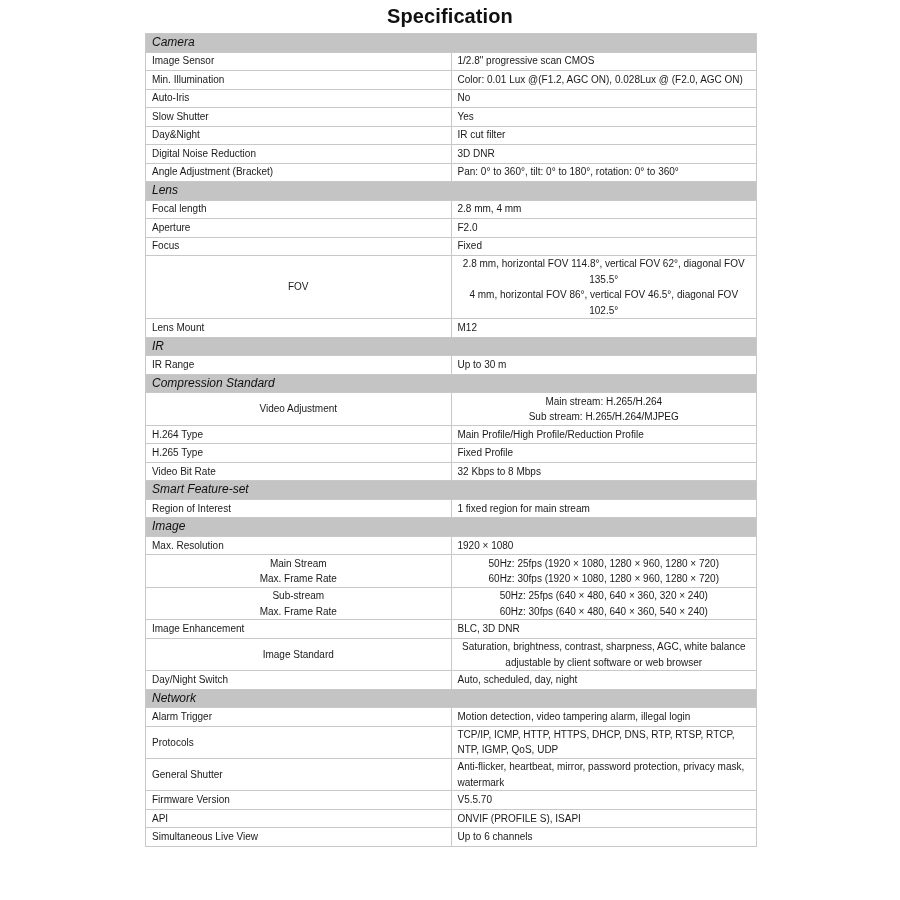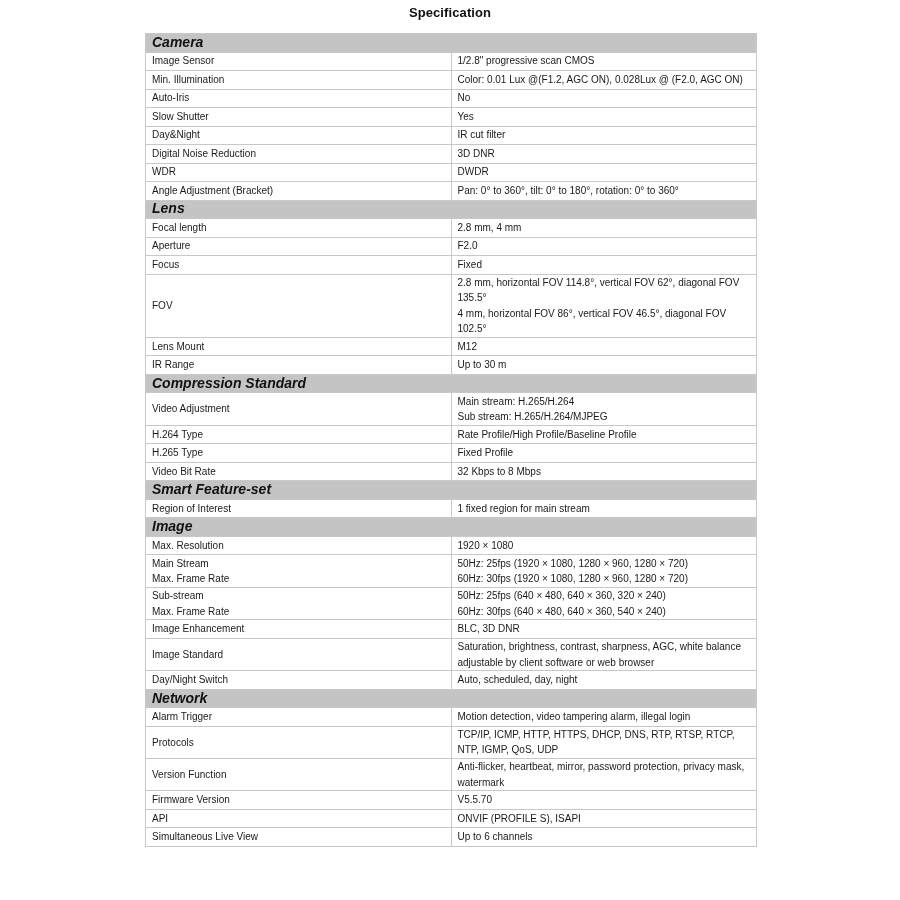--- a/index.html
+++ b/index.html
@@ -1,26 +1,26 @@
 <!DOCTYPE html>
 <html><head>
 <meta charset="utf-8">
 <style>
   html, body { margin:0; padding:0; background:#ffffff; }
   body { width:900px; height:900px; position:relative; overflow:hidden;
          font-family:"Liberation Sans", sans-serif; color:#1a1a1a; }
   .title { position:absolute; top:5px; left:0; width:900px; text-align:center;
-           font-size:13px; font-weight:bold; color:#111; letter-spacing:0.1px; }
+           font-size:20px; font-weight:bold; color:#111; letter-spacing:0.1px; }
   table.spec { position:absolute; top:33px; left:145px; width:612px;
                border-collapse:collapse; table-layout:fixed; font-size:10px; }
   table.spec td { border:1px solid #c8c8c8; padding:0 6px; vertical-align:middle; line-height:15.6px; }
   table.spec td.k { width:150px; }
   tr.single td { height:17.5px; }
-  tr.double td { height:31.5px; }
-  tr.section td { background:#c4c4c4; font-style:italic; font-weight:bold; font-size:14px; height:17.5px; color:#111; }
+  tr.double td { height:31.5px;text-align:center; }
+  tr.section td { background:#c4c4c4; font-style:italic; font-weight:normal; font-size:12px; height:17.5px; color:#111; }
   .line { display:block; }
 </style>
 </head>
 <body>
 
 <div class="title">Specification</div>
 
 <table class="spec">
   <tbody id="spec-body">
       <tr class="section">
@@ -56,26 +56,20 @@
           <span class="line">IR cut filter</span>
         </td>
       </tr>
       <tr class="single">
         <td class="k">Digital Noise Reduction</td>
         <td>
           <span class="line">3D DNR</span>
         </td>
       </tr>
       <tr class="single">
-        <td class="k">WDR</td>
-        <td>
-          <span class="line">DWDR</span>
-        </td>
-      </tr>
-      <tr class="single">
         <td class="k">Angle Adjustment (Bracket)</td>
         <td>
           <span class="line">Pan: 0° to 360°, tilt: 0° to 180°, rotation: 0° to 360°</span>
         </td>
       </tr>
       <tr class="section">
         <td colspan="2">Lens</td>
       </tr>
       <tr class="single">
         <td class="k">Focal length</td>
@@ -101,40 +95,43 @@
           <span class="line">2.8 mm, horizontal FOV 114.8°, vertical FOV 62°, diagonal FOV 135.5°</span>
           <span class="line">4 mm, horizontal FOV 86°, vertical FOV 46.5°, diagonal FOV 102.5°</span>
         </td>
       </tr>
       <tr class="single">
         <td class="k">Lens Mount</td>
         <td>
           <span class="line">M12</span>
         </td>
       </tr>
+      <tr class="section">
+        <td colspan="2">IR</td>
+      </tr>
       <tr class="single">
         <td class="k">IR Range</td>
         <td>
           <span class="line">Up to 30 m</span>
         </td>
       </tr>
       <tr class="section">
         <td colspan="2">Compression Standard</td>
       </tr>
       <tr class="double">
         <td class="k">Video Adjustment</td>
         <td>
           <span class="line">Main stream: H.265/H.264</span>
           <span class="line">Sub stream: H.265/H.264/MJPEG</span>
         </td>
       </tr>
       <tr class="single">
         <td class="k">H.264 Type</td>
         <td>
-          <span class="line">Rate Profile/High Profile/Baseline Profile</span>
+          <span class="line">Main Profile/High Profile/Reduction Profile</span>
         </td>
       </tr>
       <tr class="single">
         <td class="k">H.265 Type</td>
         <td>
           <span class="line">Fixed Profile</span>
         </td>
       </tr>
       <tr class="single">
         <td class="k">Video Bit Rate</td>
@@ -207,21 +204,21 @@
           <span class="line">Motion detection, video tampering alarm, illegal login</span>
         </td>
       </tr>
       <tr class="single">
         <td class="k">Protocols</td>
         <td>
           <span class="line">TCP/IP, ICMP, HTTP, HTTPS, DHCP, DNS, RTP, RTSP, RTCP, NTP, IGMP, QoS, UDP</span>
         </td>
       </tr>
       <tr class="single">
-        <td class="k">Version Function</td>
+        <td class="k">General Shutter</td>
         <td>
           <span class="line">Anti-flicker, heartbeat, mirror, password protection, privacy mask, watermark</span>
         </td>
       </tr>
       <tr class="single">
         <td class="k">Firmware Version</td>
         <td>
           <span class="line">V5.5.70</span>
         </td>
       </tr>

